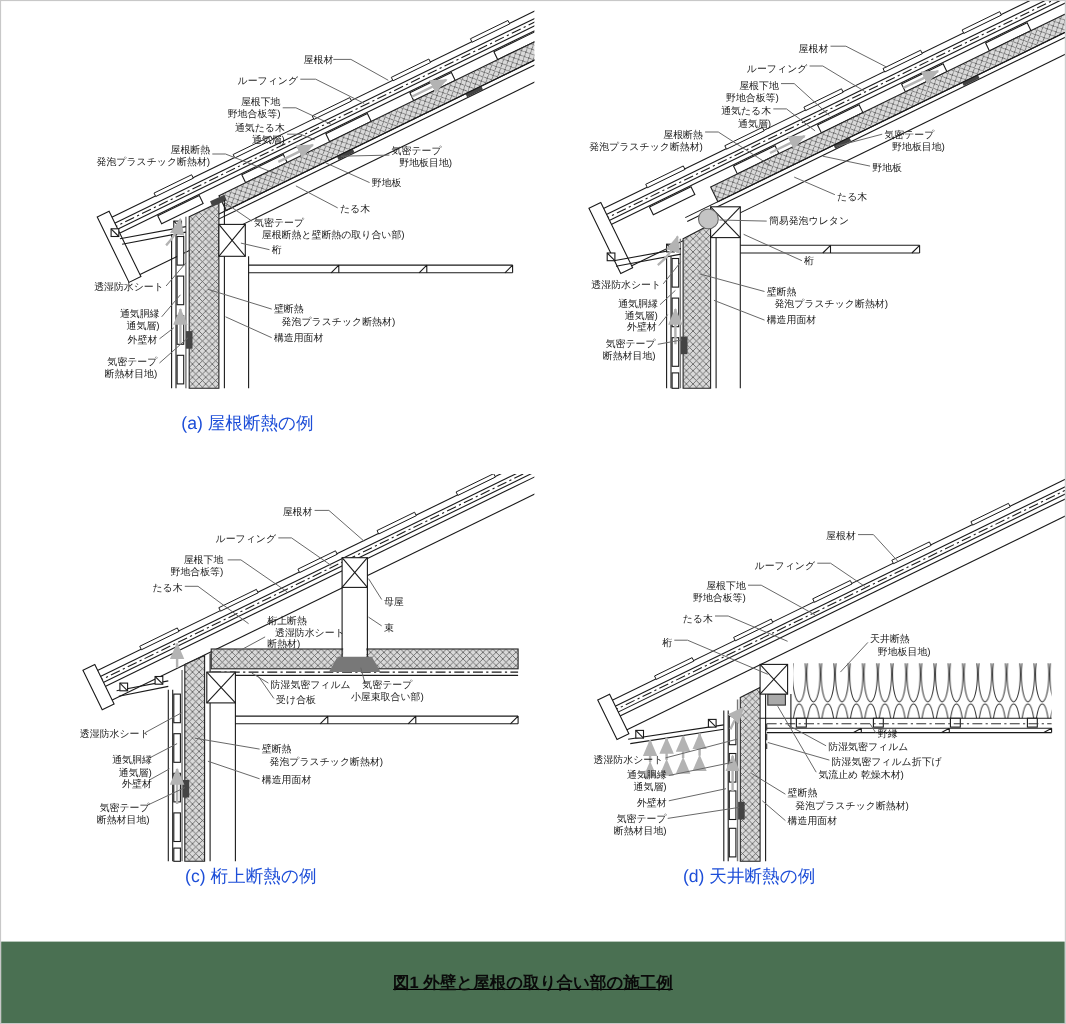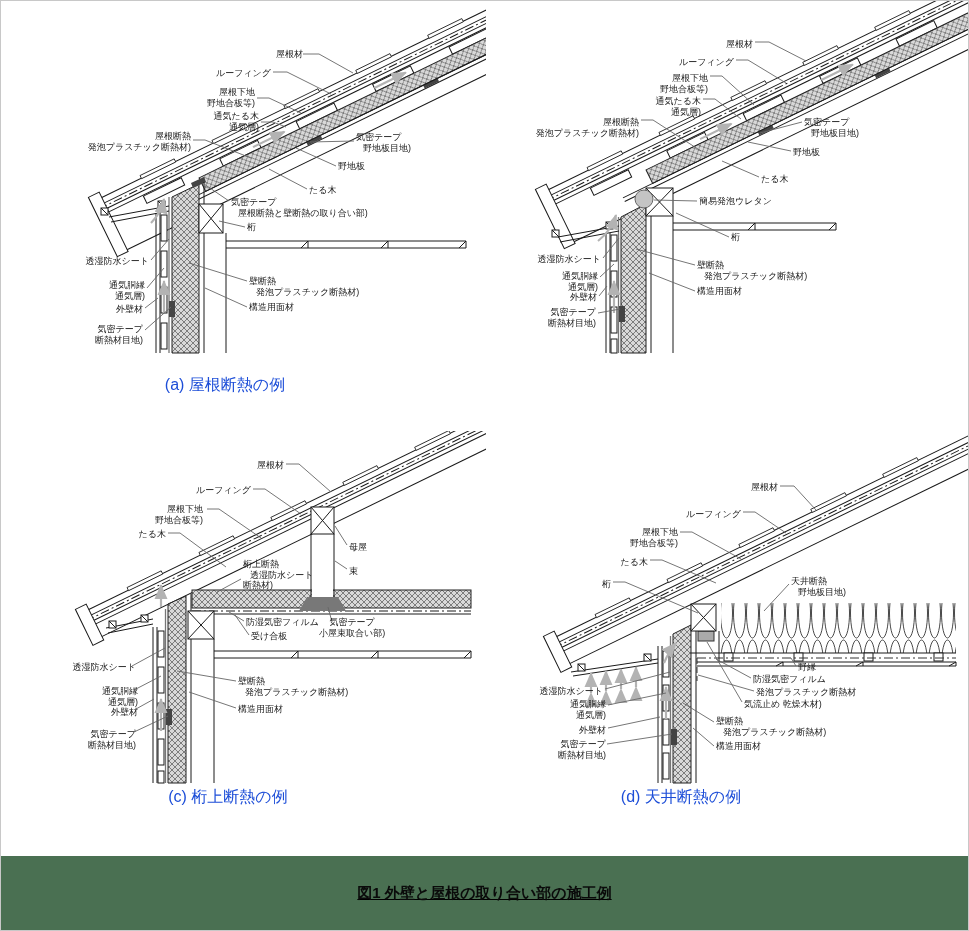--- a/index.html
+++ b/index.html
@@ -468,21 +468,21 @@
         <div>野地合板等)</div>
       </div>
 <div class="lbl ra" style="right:322px;top:126px">たる木</div>
 <div class="lbl ra" style="right:359px;top:148px">桁</div>
 <div class="lbl" style="left:305px;top:145px">
         <div>天井断熱</div>
         <div class="ind">野地板目地)</div>
       </div>
 <div class="lbl" style="left:312px;top:231px">野縁</div>
 <div class="lbl" style="left:267px;top:243px">防湿気密フィルム</div>
-<div class="lbl" style="left:270px;top:256px">発泡プラスチック断熱材</div>
+<div class="lbl" style="left:270px;top:256px">防湿気密フィルム折下げ</div>
 <div class="lbl" style="left:258px;top:268px">気流止め 乾燥木材)</div>
 <div class="lbl" style="left:230px;top:285px">
         <div>壁断熱</div>
         <div class="ind">発泡プラスチック断熱材)</div>
       </div>
 <div class="lbl" style="left:230px;top:310px">構造用面材</div>
 <div class="lbl ra" style="right:367px;top:255px">透湿防水シート</div>
 <div class="lbl ra" style="right:364px;top:268px">
         <div>通気胴縁</div>
         <div>通気層)</div>

